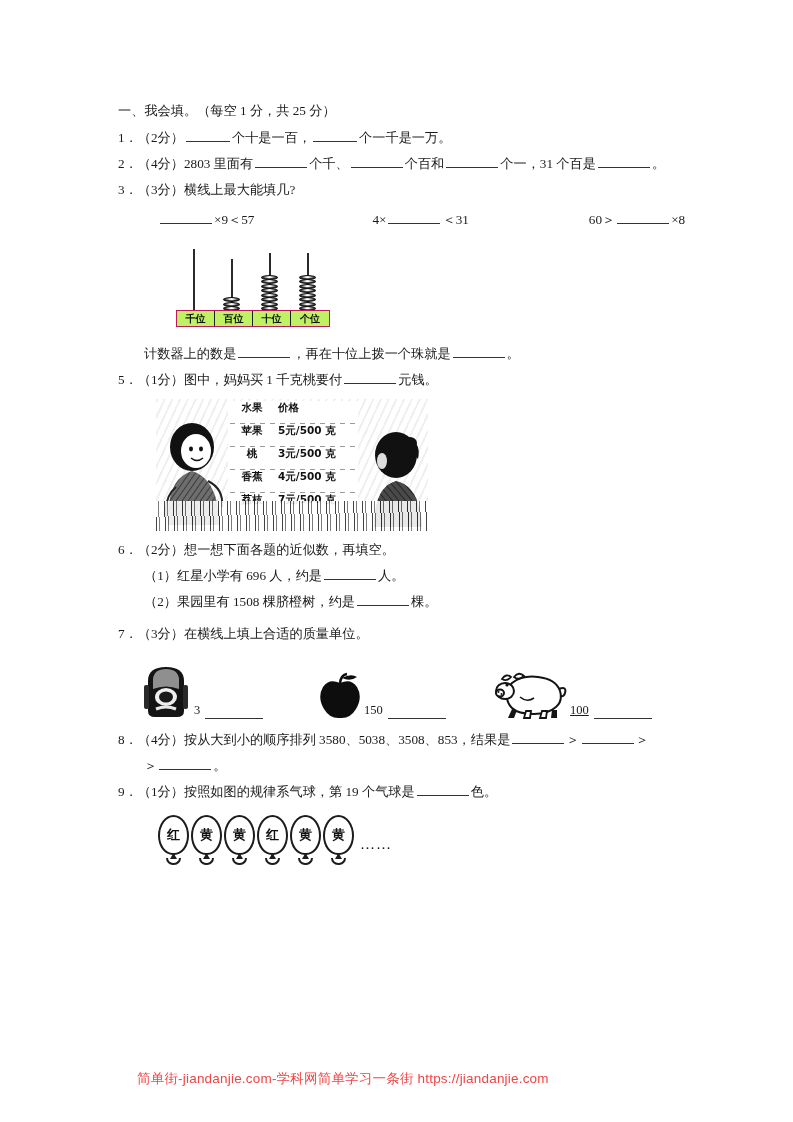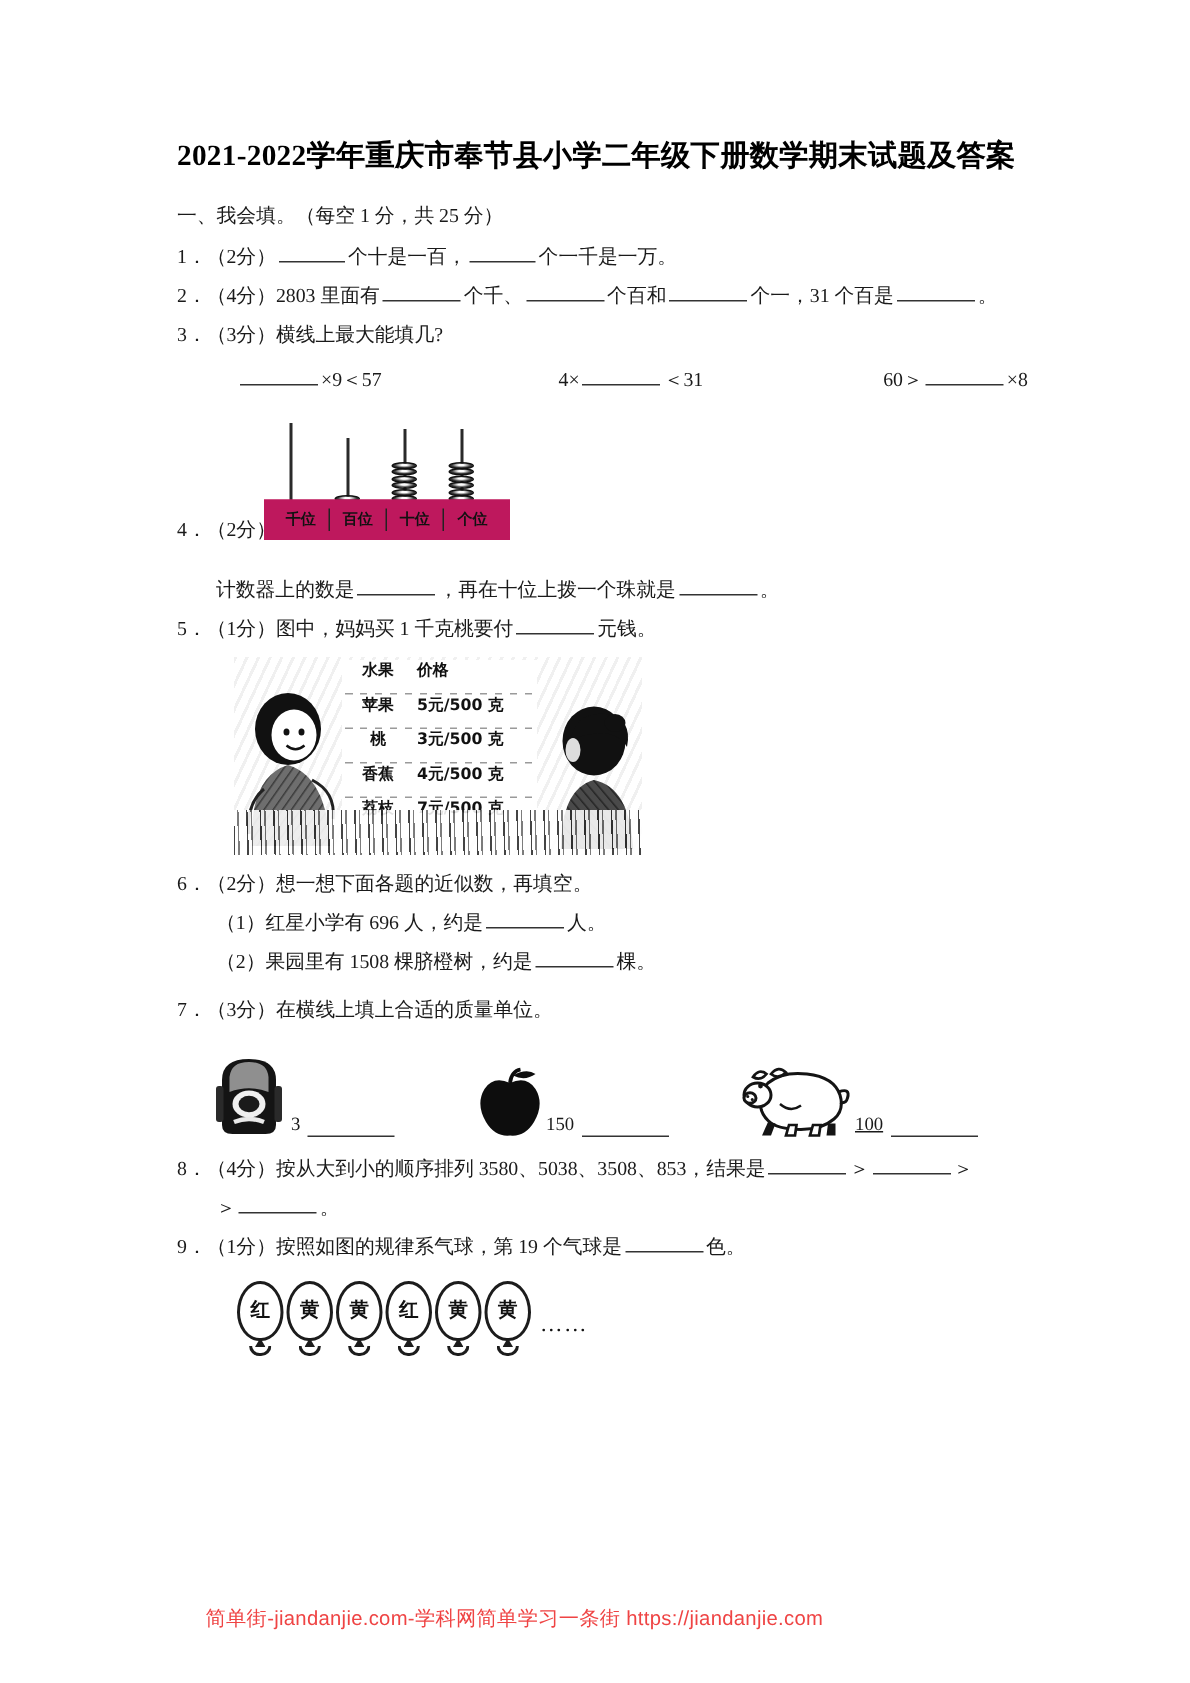--- a/index.html
+++ b/index.html
@@ -110,22 +110,22 @@
     border-radius: 50%;
     background: radial-gradient(ellipse at 50% 35%, #fdfdfd 0%, #fdfdfd 18%, #3a3a3a 60%, #111 100%);
     border: 1px solid #111;
     box-sizing: border-box;
   }
   .abacus-base {
     position: absolute;
     bottom: 0;
     left: 0;
     display: flex;
-    border: 6px solid #be185d;
-    background: #be185d;
+    border: 1px solid #be185d;
+    background: #bef264;
   }
   .abacus-cell {
     width: 38px;
     height: 15px;
     line-height: 15px;
     text-align: center;
     font-size: 10px;
     font-weight: bold;
     border-right: 1px solid #222;
     box-sizing: border-box;
@@ -291,21 +291,20 @@
     letter-spacing: 0.2px;
     white-space: nowrap;
   }
 </style>
 </head>
 <body>
 
 <div class="page">
   <div class="content">
 
-    <h1 class="doc-title">2021-2022学年重庆市奉节县小学二年级下册数学期末试题及答案</h1>
 
     <div class="section-heading">一、我会填。（每空 1 分，共 25 分）</div>
 
     <div class="q">
       <span>1</span><span>．</span><span>（2分）</span><span class="blank b-sm"></span><span>个十是一百，</span><span class="blank b-sm"></span><span>个一千是一万。</span>
     </div>
 
     <div class="q">
       <span>2</span><span>．</span><span>（4分）</span><span>2803 里面有</span><span class="blank b-md"></span><span>个千、</span><span class="blank b-md"></span><span>个百和</span><span class="blank b-md"></span><span>个一，31 个百是</span><span class="blank b-md"></span><span>。</span>
     </div>
@@ -355,23 +354,20 @@
         </div>
 
       <div class="abacus-base">
         <div class="abacus-cell">千位</div>
         <div class="abacus-cell">百位</div>
         <div class="abacus-cell">十位</div>
         <div class="abacus-cell">个位</div>
       </div>
     </div>
 
-    <div class="q" style="margin-top:-20px;">
-      <span>4</span><span>．</span><span>（2分）</span>
-    </div>
     <div class="q q-indent" style="margin-top:14px;">
       <span>计数器上的数是</span><span class="blank b-md"></span><span>，再在十位上拨一个珠就是</span><span class="blank b-md"></span><span>。</span>
     </div>
 
     <div class="q">
       <span>5</span><span>．</span><span>（1分）</span><span>图中，妈妈买 1 千克桃要付</span><span class="blank b-md"></span><span>元钱。</span>
     </div>
 
     <div class="market-fig">
       <div class="mk-bg"></div>

